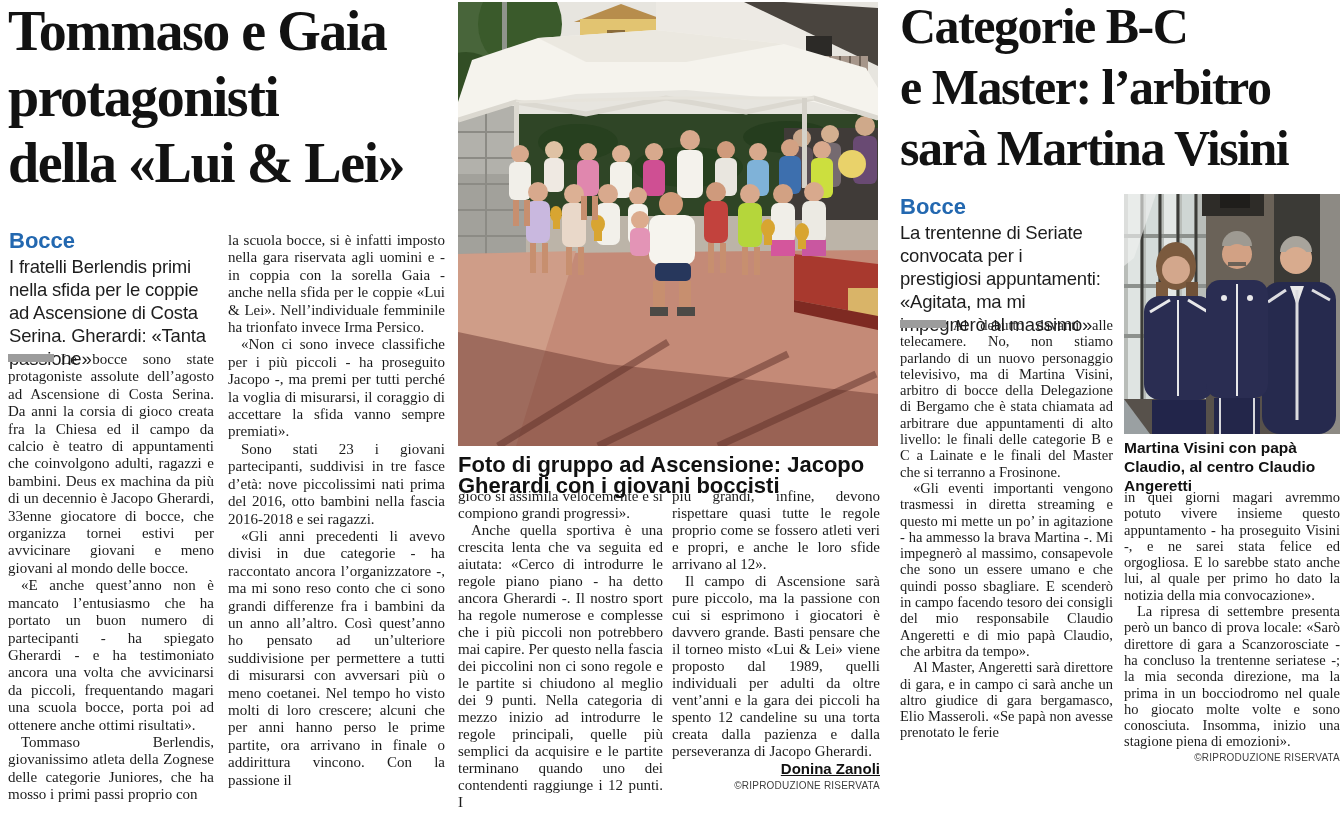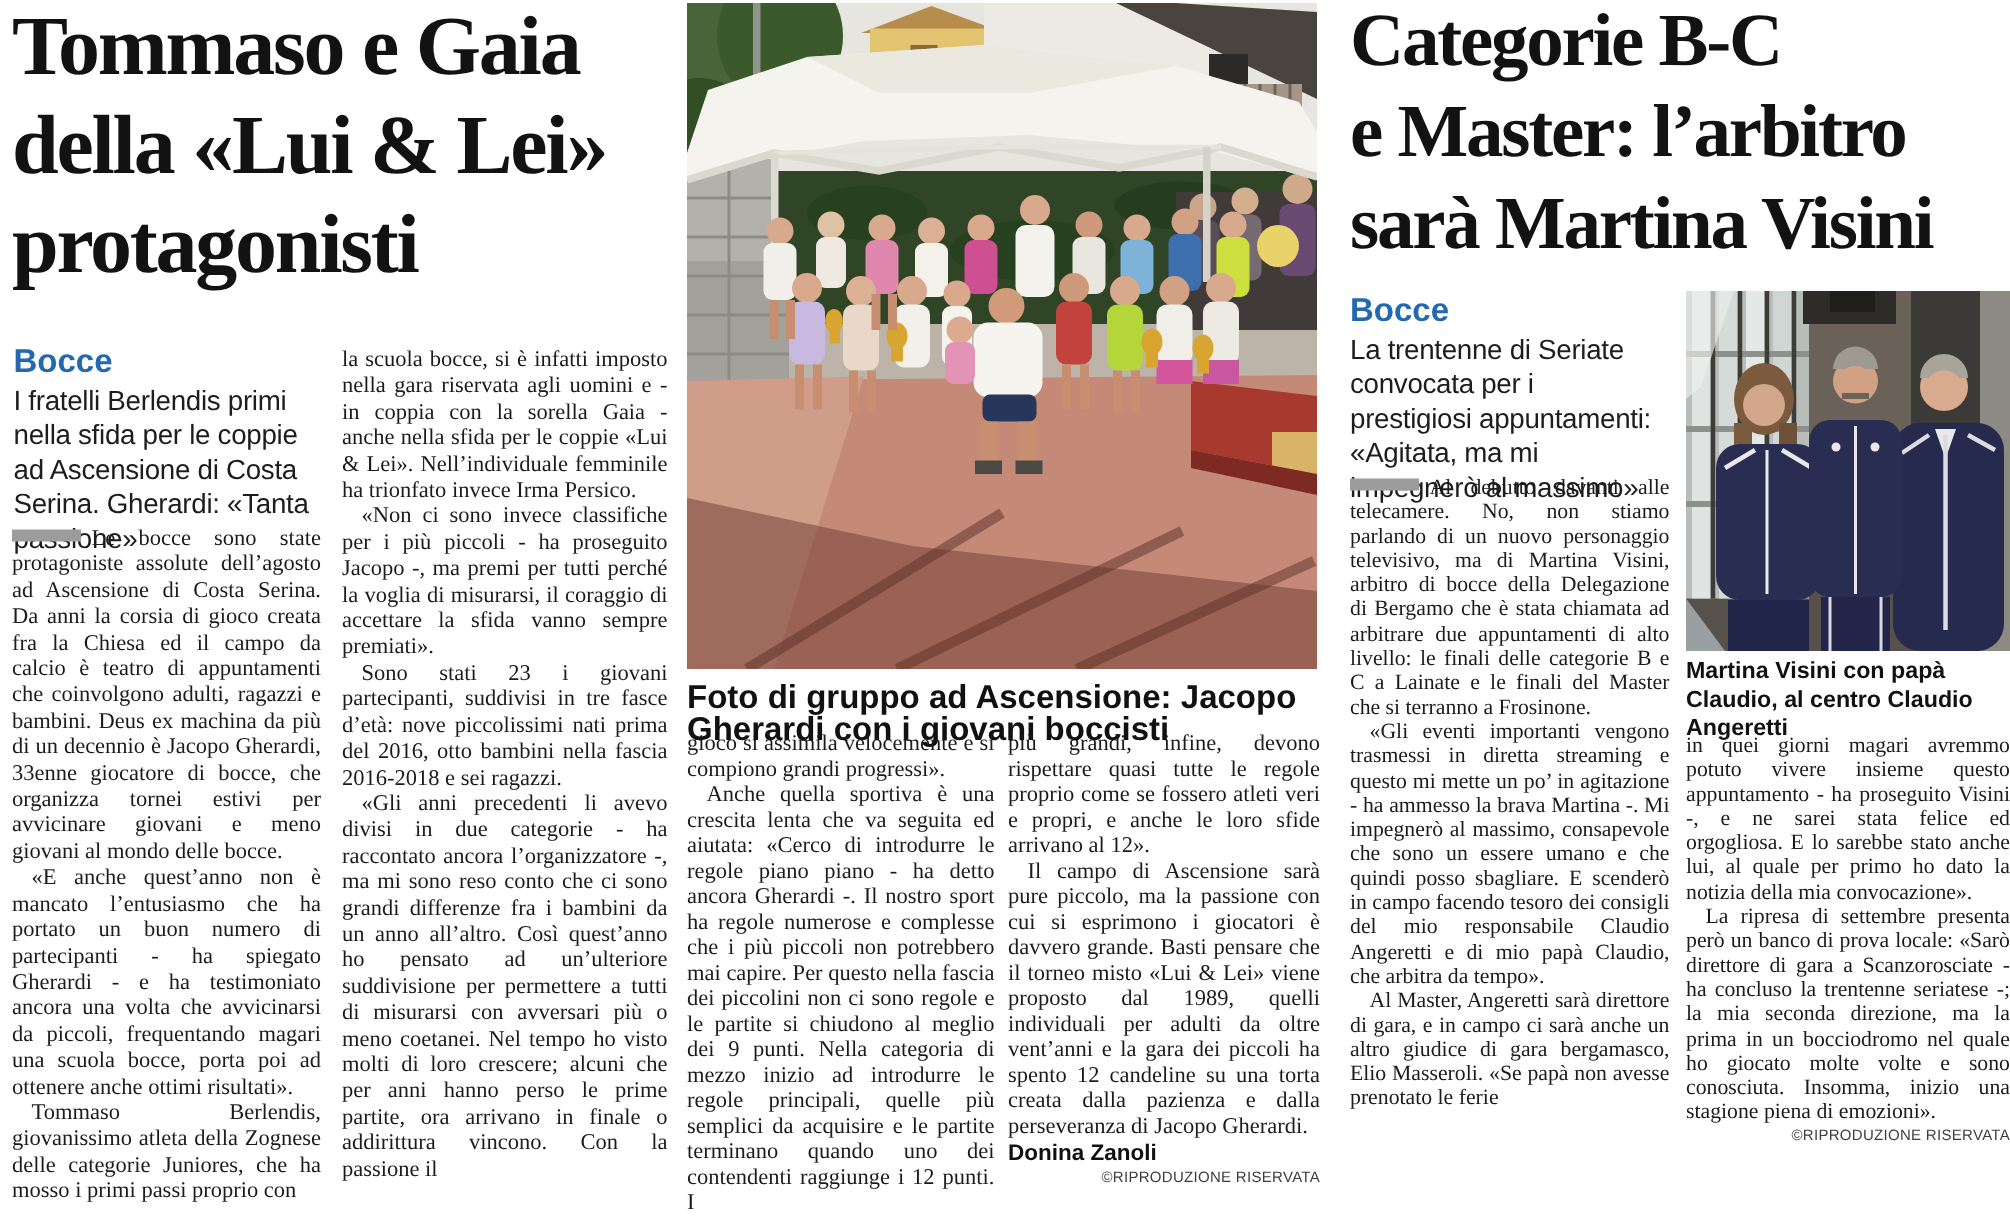--- a/index.html
+++ b/index.html
@@ -19,34 +19,34 @@
   .size-m{font-size:15px;line-height:17.0px;}
   .size-r{font-size:14.5px;line-height:16.3px;}
   .ind{text-indent:13px;}
 
   .lead-bar{display:inline-block;width:46px;height:8px;background:#9c9c9c;margin-right:7px;vertical-align:2px;}
 
   .caption{font-family:"Liberation Sans",sans-serif;font-weight:700;color:#111;}
   .caption-l{font-size:22px;line-height:21px;}
   .caption-r{font-size:15.5px;line-height:19px;}
 
-  .byline{font-family:"Liberation Sans",sans-serif;font-weight:700;font-size:15px;color:#111;margin-top:4px;text-align:left;text-indent:0;}
+  .byline{font-family:"Liberation Sans",sans-serif;font-weight:700;font-size:15px;color:#111;margin-top:4px;text-align:right;text-indent:0;text-decoration:underline;}
   .copyright{font-family:"Liberation Sans",sans-serif;font-size:10px;color:#3d3d3d;letter-spacing:.2px;text-align:right;margin-top:4px;text-indent:0;}
 
   .photo{display:block;}
 </style>
 </head>
 <body>
 
 <div class="page">
 
   <div class="abs hl hl-left" style="left:8px;top:-2px;width:445px;">
     <div>Tommaso e Gaia</div>
+    <div>protagonisti</div>
     <div>della «Lui &amp; Lei»</div>
-    <div>protagonisti</div>
   </div>
 
   <div class="abs kicker" style="left:9px;top:228px;">Bocce</div>
   <div class="abs lead" style="left:9px;top:255px;width:212px;">I fratelli Berlendis primi nella sfida per le coppie ad Ascensione di Costa Serina. Gherardi: «Tanta passione»</div>
 
   <div class="abs bodycol size-l" style="left:8px;top:351px;width:206px;height:458px;">
     <p><span class="lead-bar"></span><span>Le bocce sono state protagoniste assolute dell’agosto ad Ascensione di Costa Serina. Da anni la corsia di gioco creata fra la Chiesa ed il campo da calcio è teatro di appuntamenti che coinvolgono adulti, ragazzi e bambini. Deus ex machina da più di un decennio è Jacopo Gherardi, 33enne giocatore di bocce, che organizza tornei estivi per avvicinare giovani e meno giovani al mondo delle bocce.</span></p>
     <p class="ind">«E anche quest’anno non è mancato l’entusiasmo che ha portato un buon numero di partecipanti - ha spiegato Gherardi - e ha testimoniato ancora una volta che avvicinarsi da piccoli, frequentando magari una scuola bocce, porta poi ad ottenere anche ottimi risultati».</p>
     <p class="ind">Tommaso Berlendis, giovanissimo atleta della Zognese delle categorie Juniores, che ha mosso i primi passi proprio con</p>
   </div>

